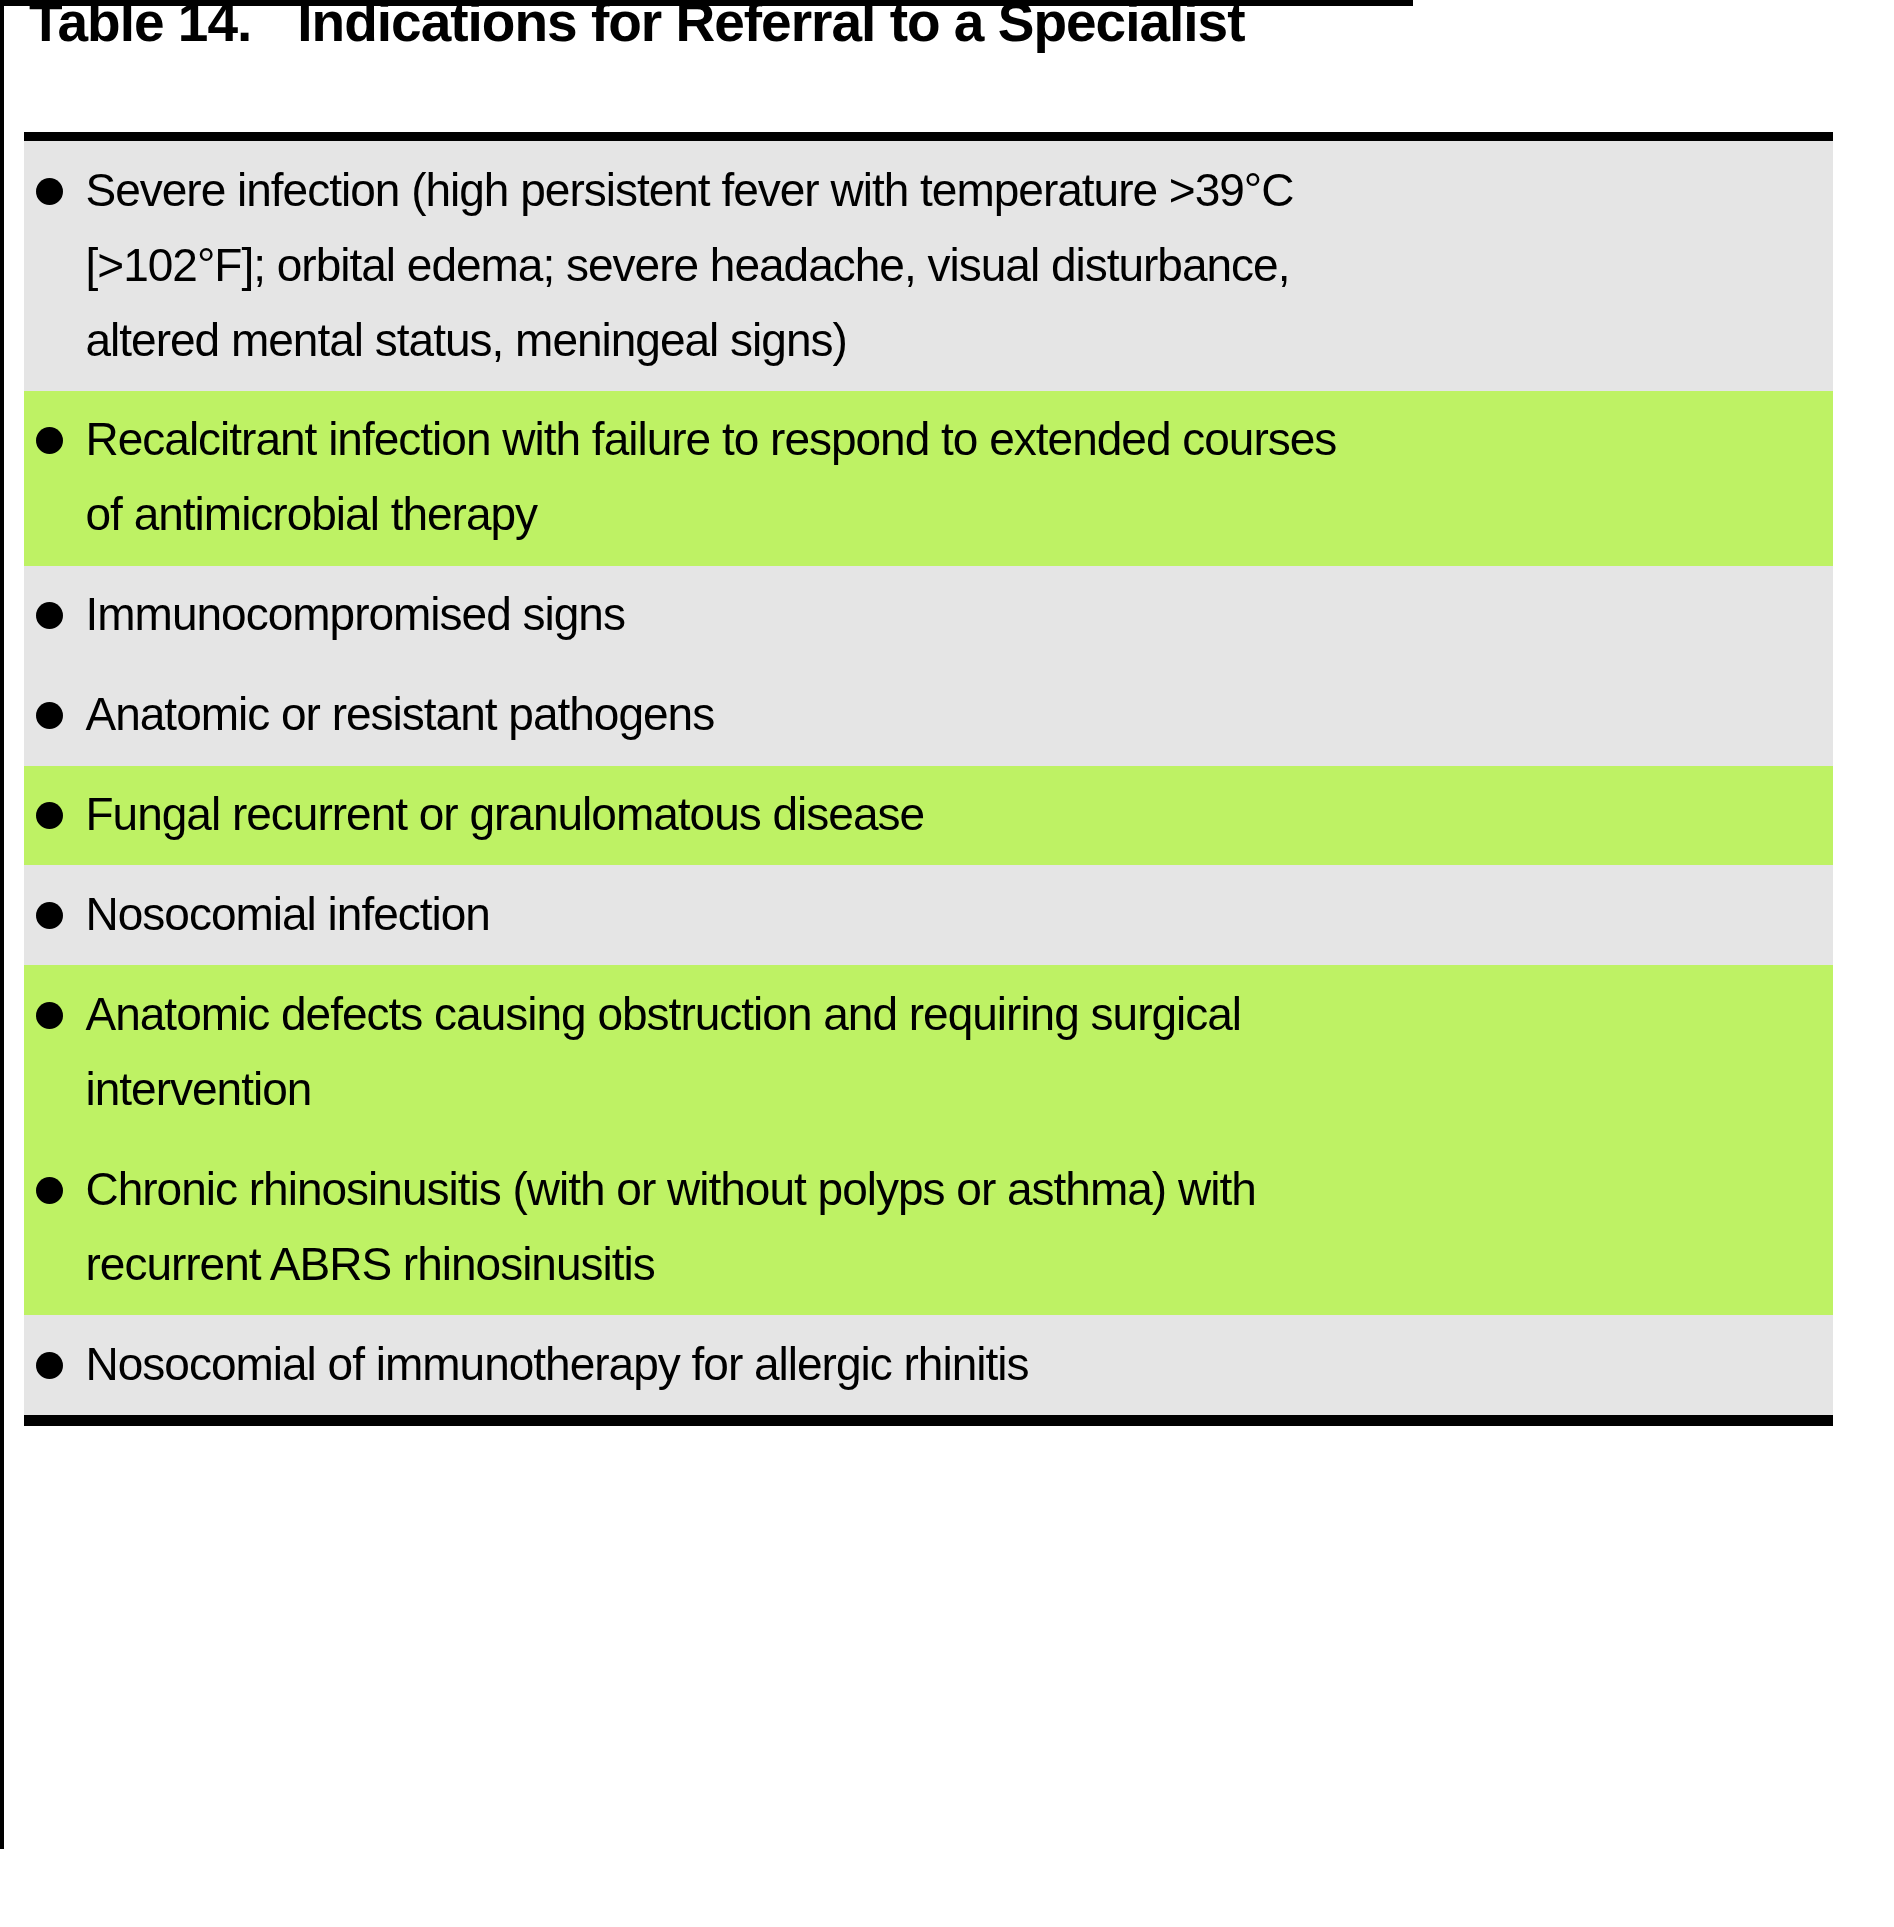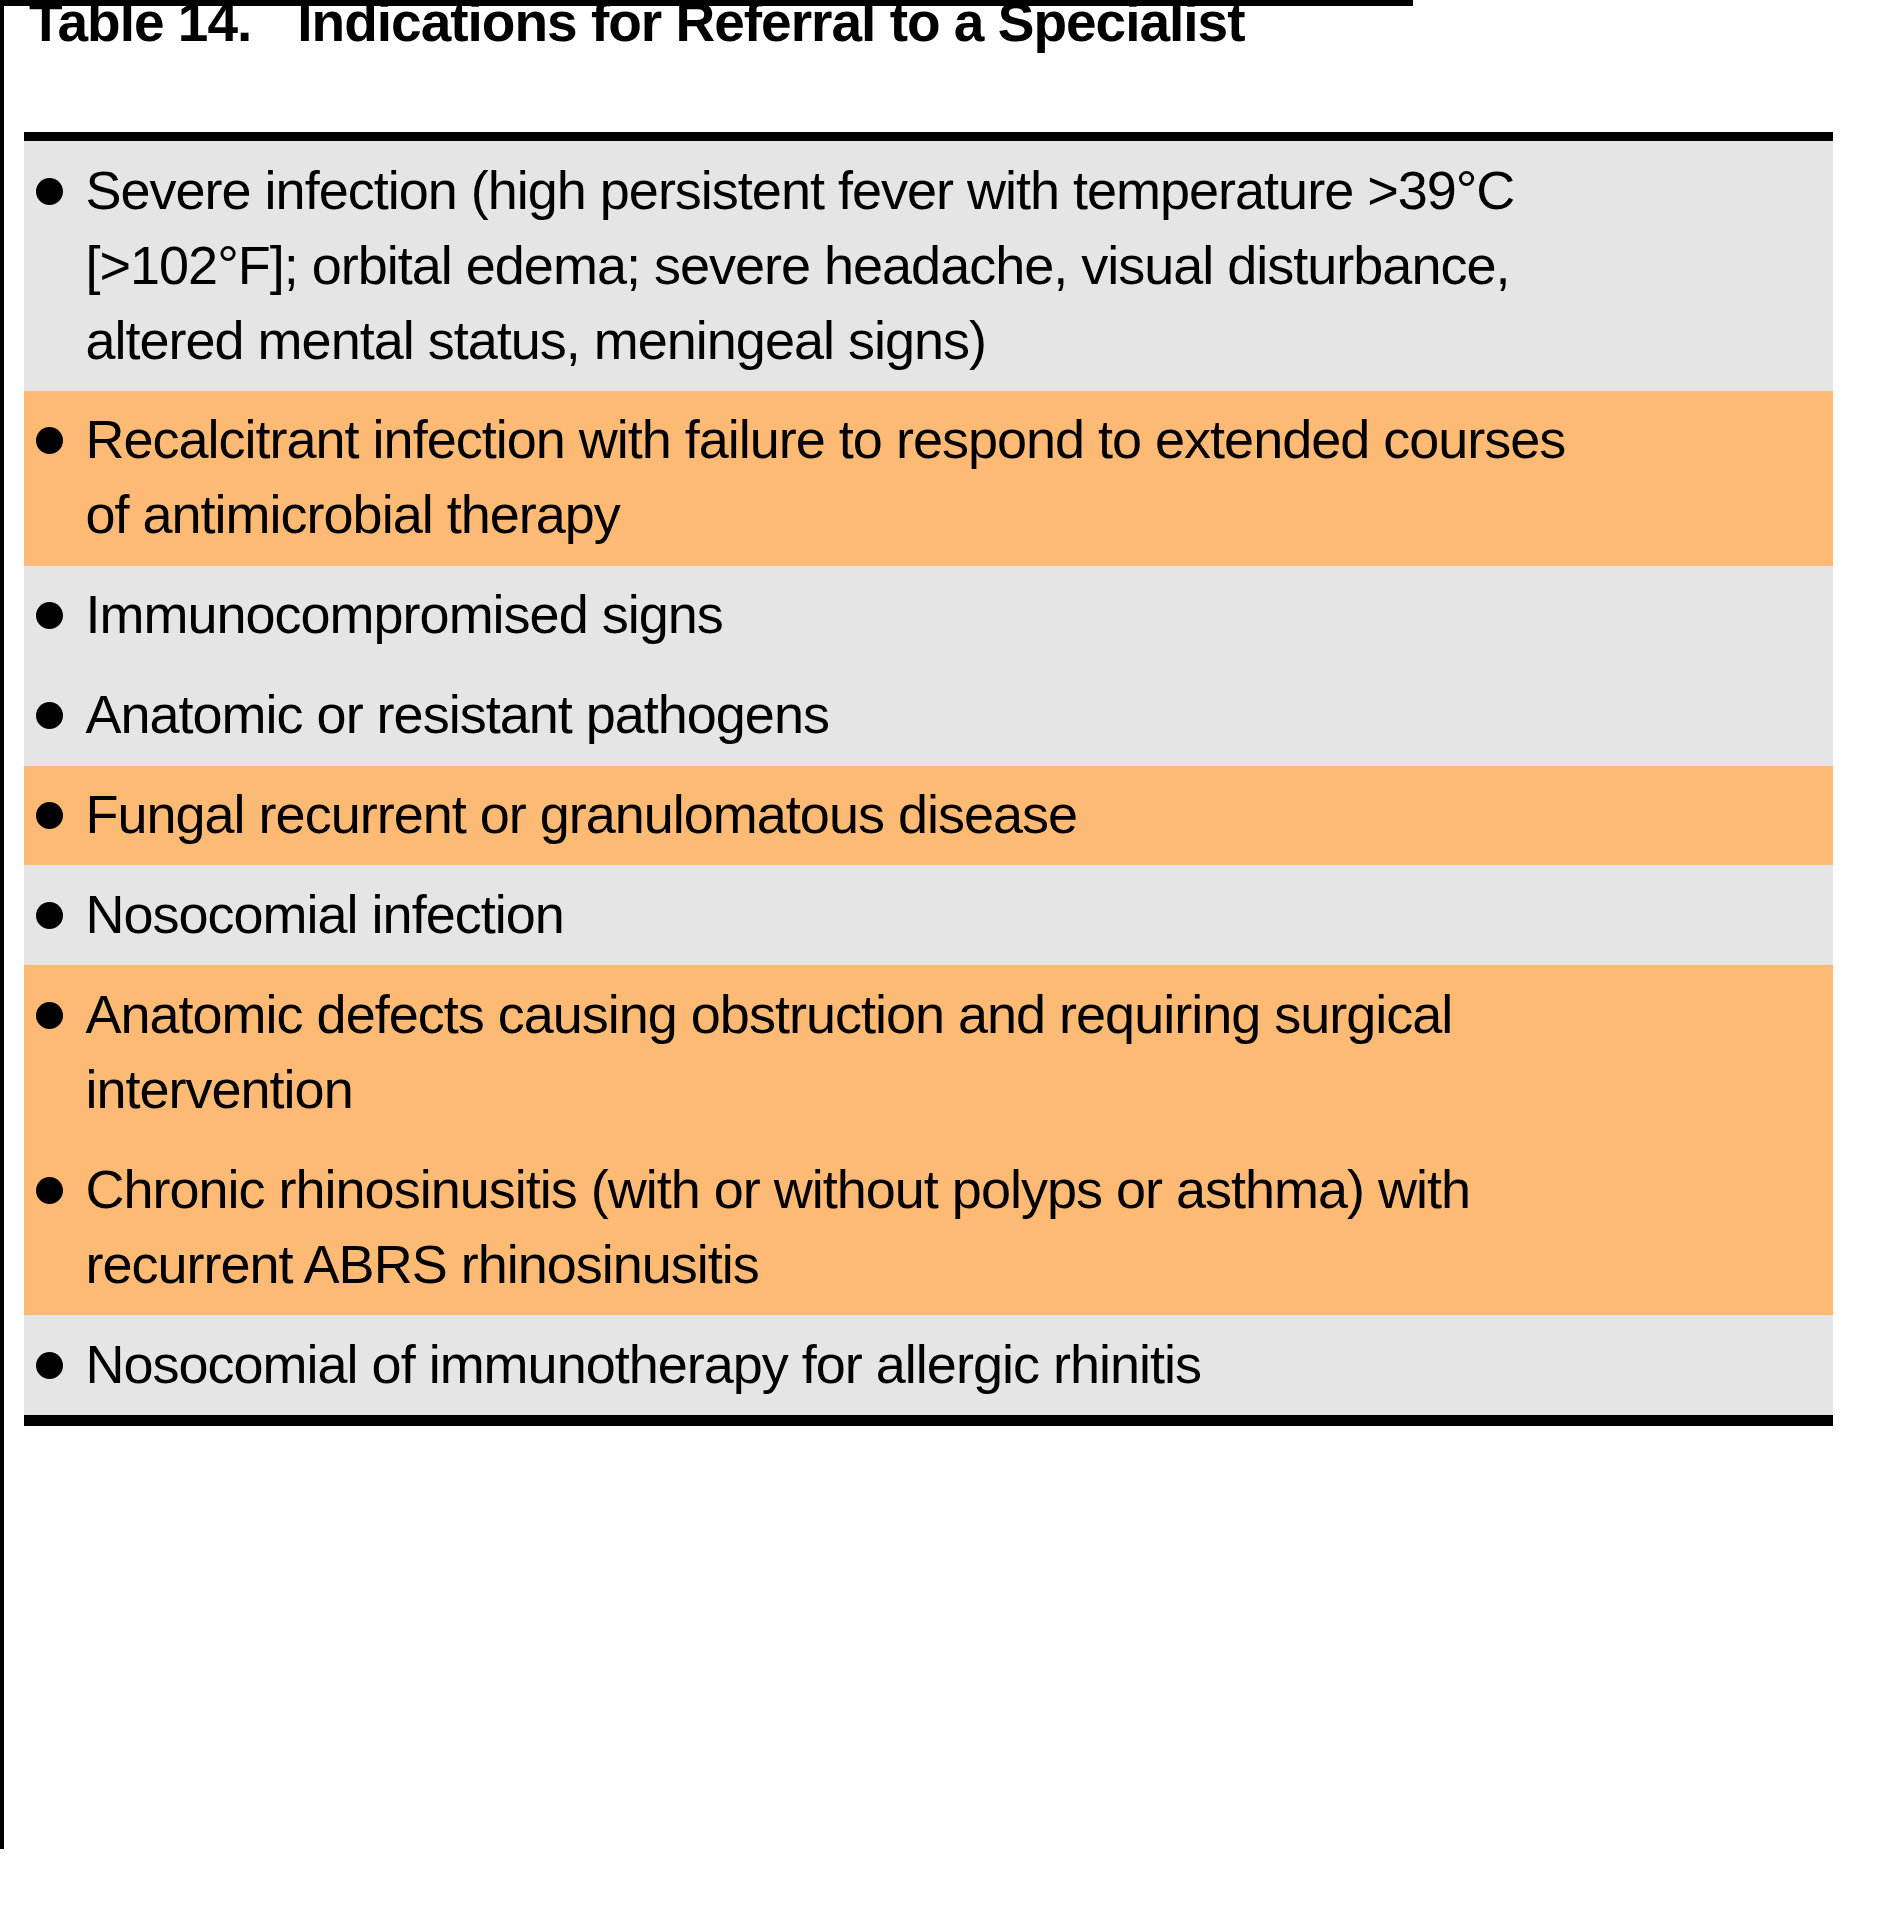--- a/index.html
+++ b/index.html
@@ -41,33 +41,33 @@
     top: 132px;
     left: 24px;
     width: 1809px;
     border-top: 9.6px solid #000000;
     border-bottom: 11.5px solid #000000;
   }
   .row {
     display: flex;
     align-items: flex-start;
     padding: 11.5px 9.6px 13.4px 11.5px;
-    background: #fdba74;
+    background: #bef264;
   }
   .row.shaded { background: #e5e5e5; }
   .bullet {
     flex: 0 0 27px;
     width: 27px; height: 27px;
     margin-top: 25px;
     margin-right: 23px;
     border-radius: 50%;
     background: #000000;
   }
   .item-text {
-    font-size: 54px;
+    font-size: 46px;
     line-height: 75px;
     letter-spacing: -1px;
     white-space: pre-line;
   }
 </style>
 </head>
 <body>
 
 <div class="top-scan-bar"></div>
 <div class="left-scan-bar"></div>

